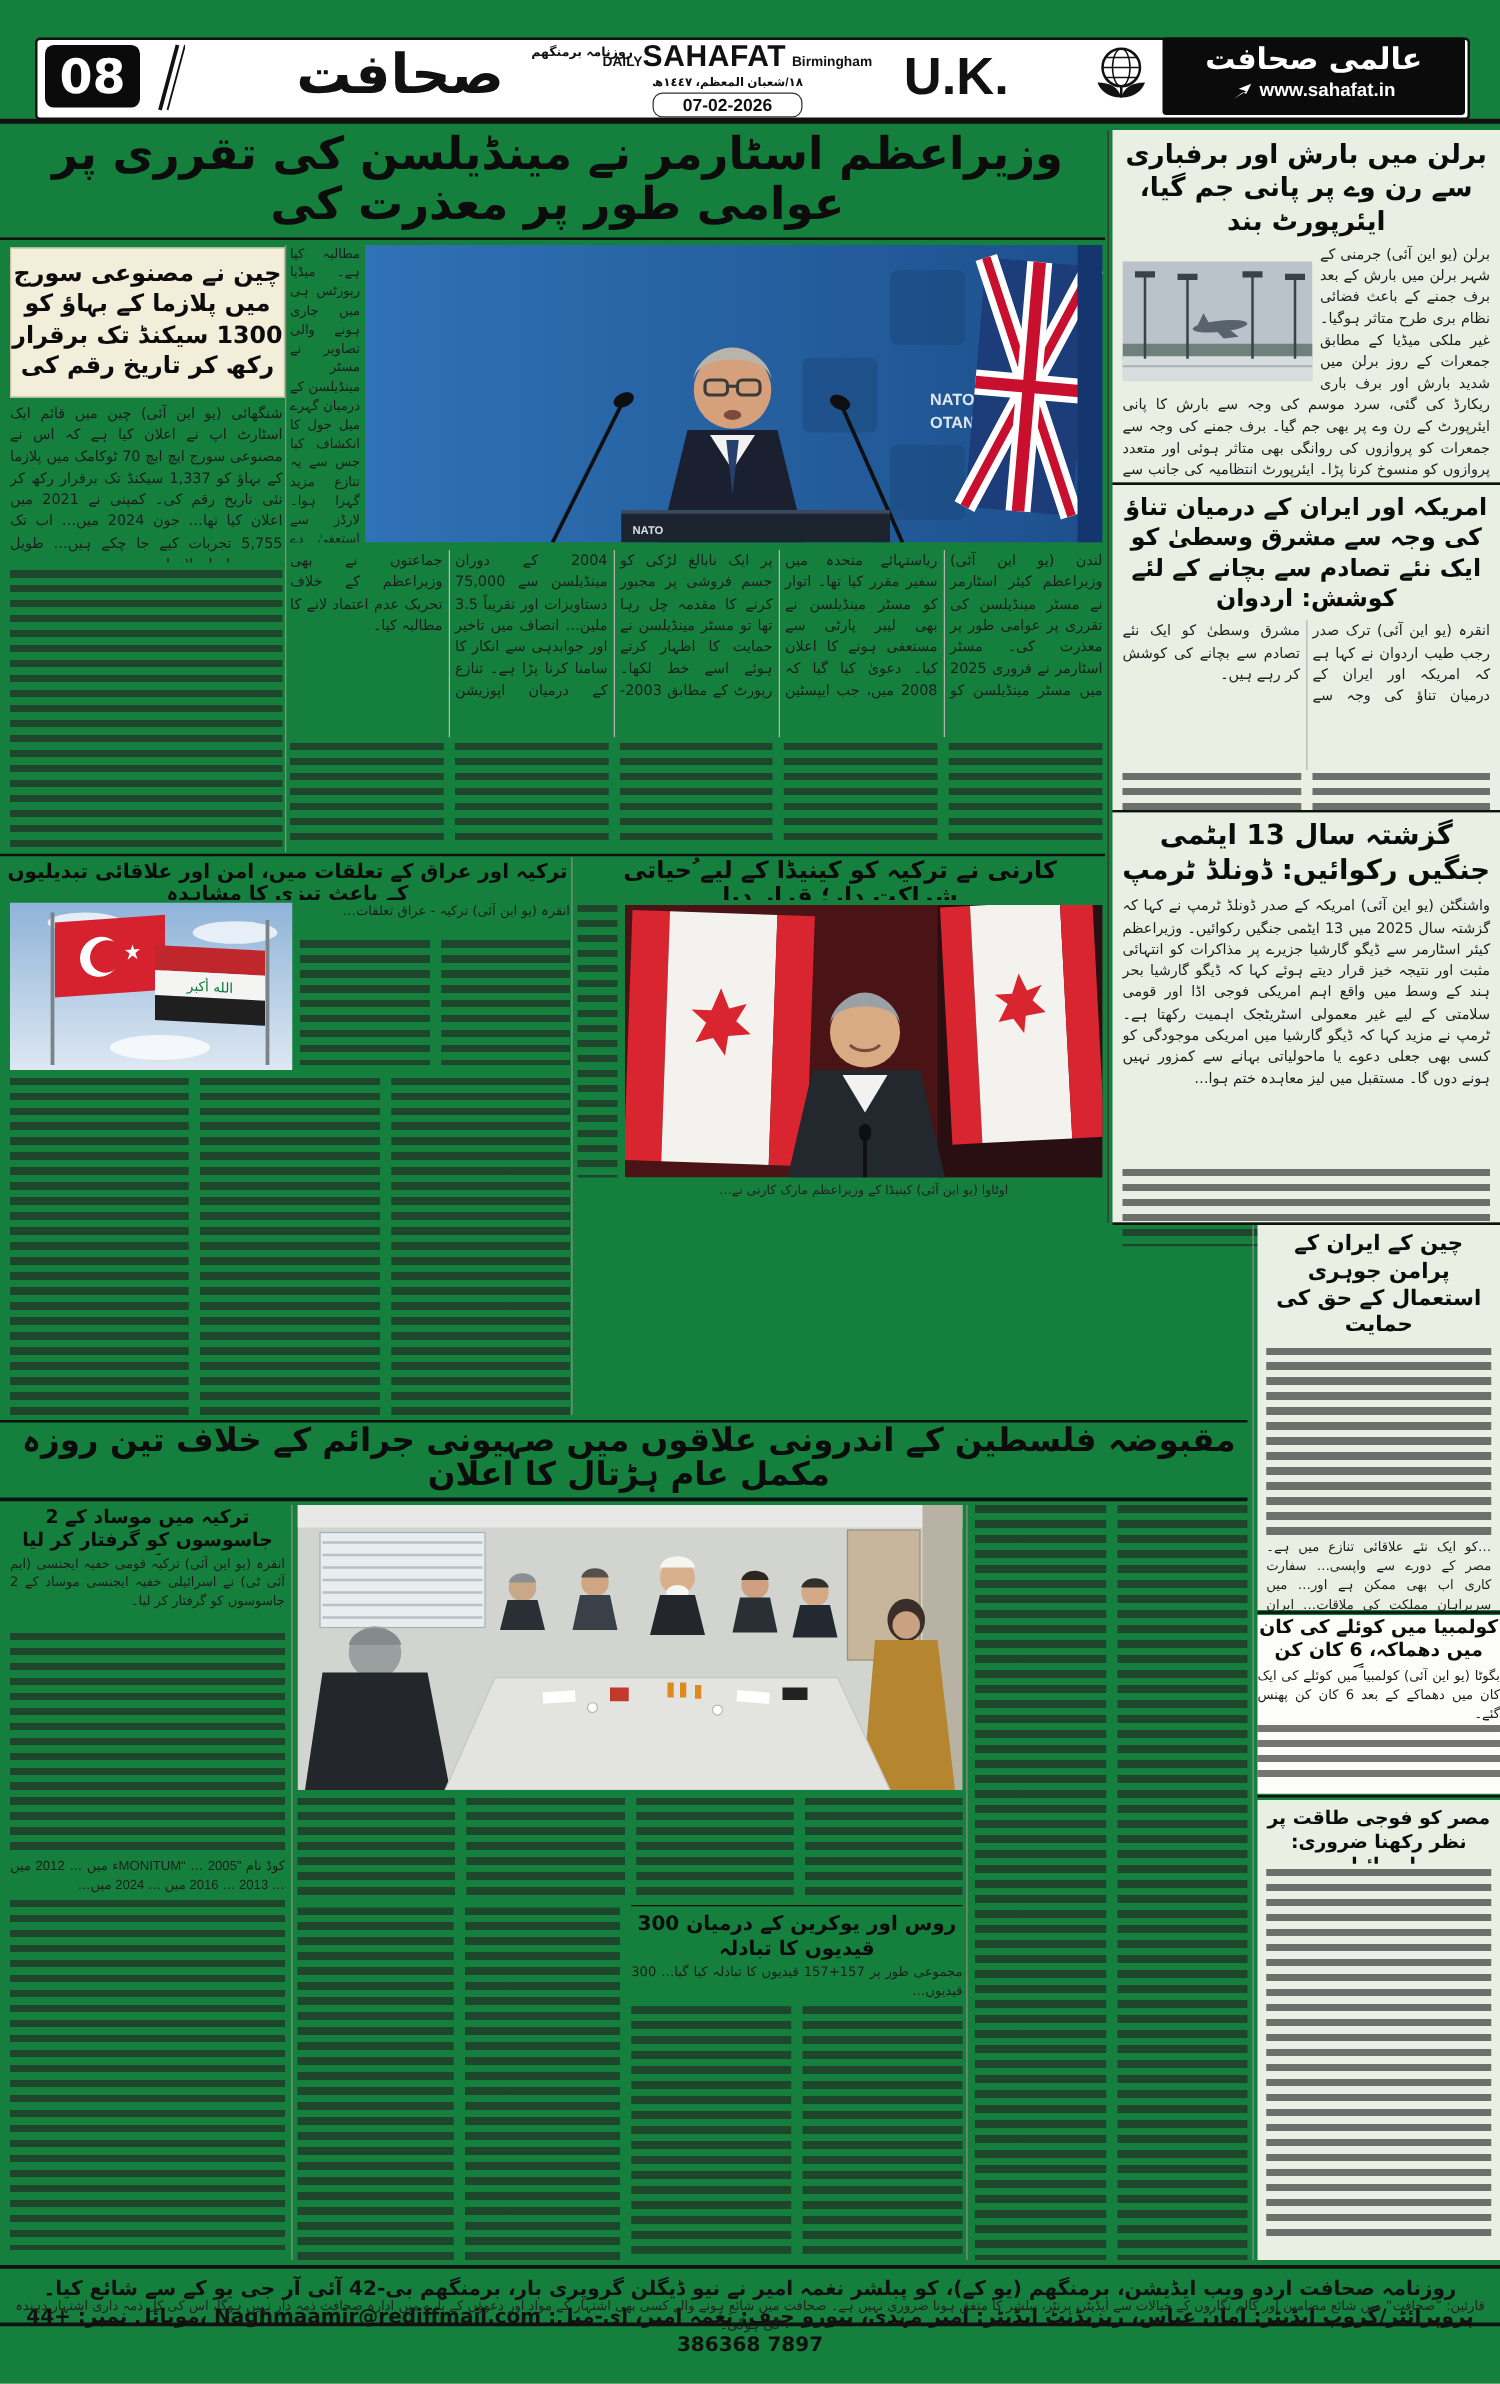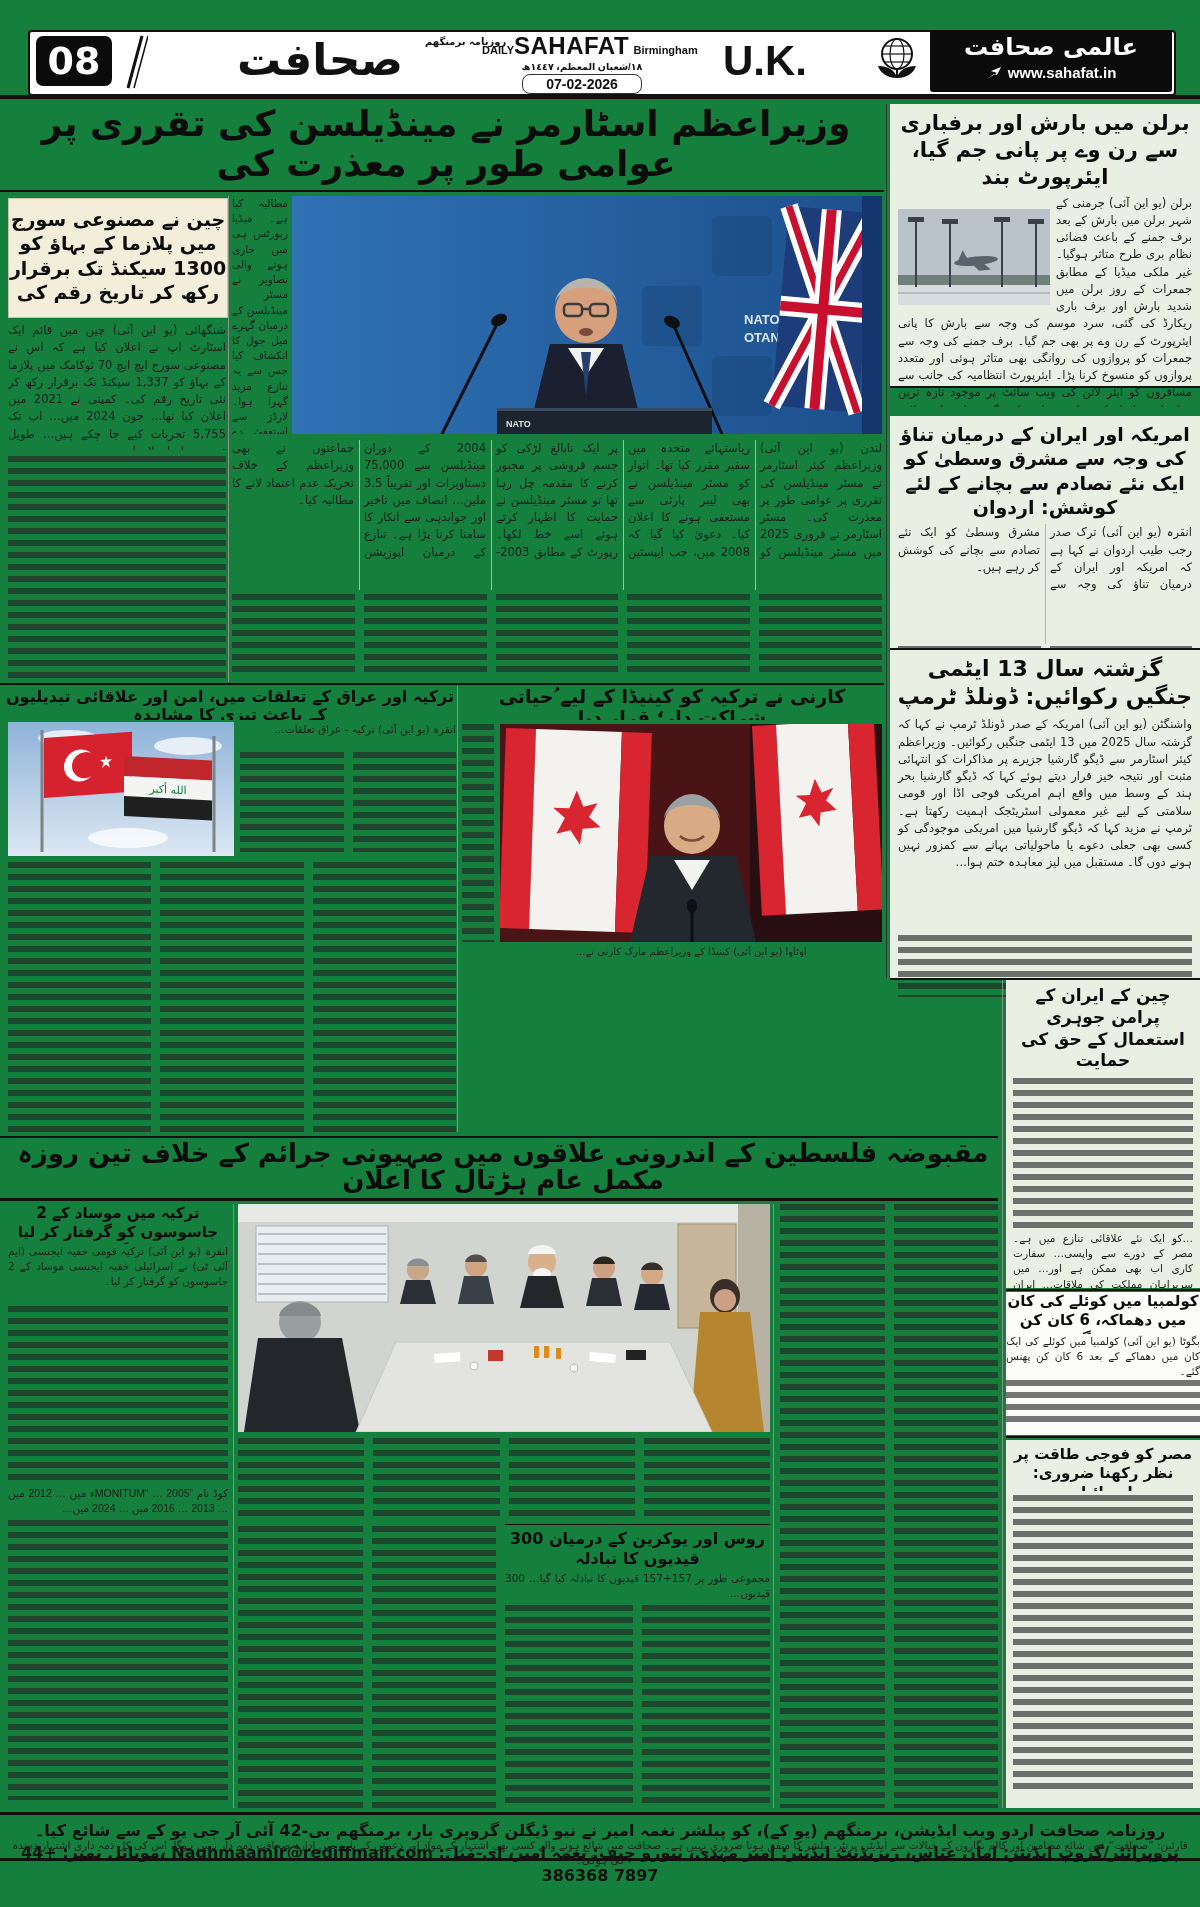--- a/index.html
+++ b/index.html
@@ -123,21 +123,21 @@
             <polygon points="-6,0 4,0 14,10 2,10"></polygon>
             <polygon points="-18,-2 -12,-12 -8,-2"></polygon>
           </g>
         </svg>
       </span>
       <span>برلن (یو این آئی) جرمنی کے شہر برلن میں بارش کے بعد برف جمنے کے باعث فضائی نظام بری طرح متاثر ہوگیا۔ غیر ملکی میڈیا کے مطابق جمعرات کے روز برلن میں شدید بارش اور برف باری ریکارڈ کی گئی، سرد موسم کی وجہ سے بارش کا پانی ایئرپورٹ کے رن وے پر بھی جم گیا۔ برف جمنے کی وجہ سے جمعرات کو پروازوں کی روانگی بھی متاثر ہوئی اور متعدد پروازوں کو منسوخ کرنا پڑا۔ ایئرپورٹ انتظامیہ کی جانب سے مسافروں کو ایئر لائن کی ویب سائٹ پر موجود تازہ ترین معلومات حاصل کرنے کی ہدایت کی گئی۔ اس کے علاوہ ایئرپورٹ انتظامیہ نے جمعہ (آج) بھی ایئرپورٹ کو خراب موسمی صورتحال کی وجہ سے بند رکھنے کا اعلان کیا ہے۔</span>
     </div>
   </div>
   <div class="abs hrule" style="left:890px;top:386px;width:310px;height:2px;"></div>
 
-  <div class="abs greenbox" style="left:890px;top:388px;width:310px;height:260px;margin-top:28px;">
+  <div class="abs greenbox" style="left:890px;top:388px;width:310px;height:260px;">
     <div class="hl" style="font-size:19px;padding:6px 6px 3px;">
       <span>امریکہ اور ایران کے درمیان تناؤ کی وجہ سے مشرق وسطیٰ کو ایک نئے تصادم سے بچانے کے لئے کوشش: اردوان</span>
     </div>
     <div class="body-txt sm rtl" style="padding:2px 8px;height:120px;columns:2;column-gap:10px;column-rule:1px solid #b5b5ae;">
       <span>انقرہ (یو این آئی) ترک صدر رجب طیب اردوان نے کہا ہے کہ امریکہ اور ایران کے درمیان تناؤ کی وجہ سے مشرق وسطیٰ کو ایک نئے تصادم سے بچانے کی کوشش کر رہے ہیں۔</span>
     </div>
     <div class="simcols" style="padding:0 8px;height:42px;">
       <div class="sim"></div>
         <div class="sim"></div>
     </div>

